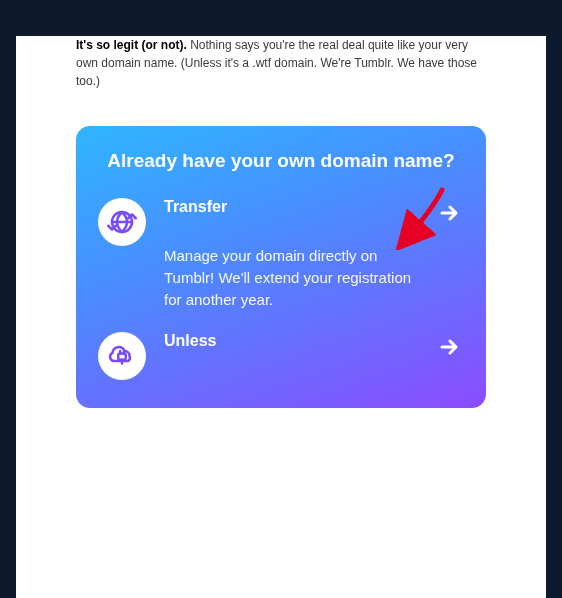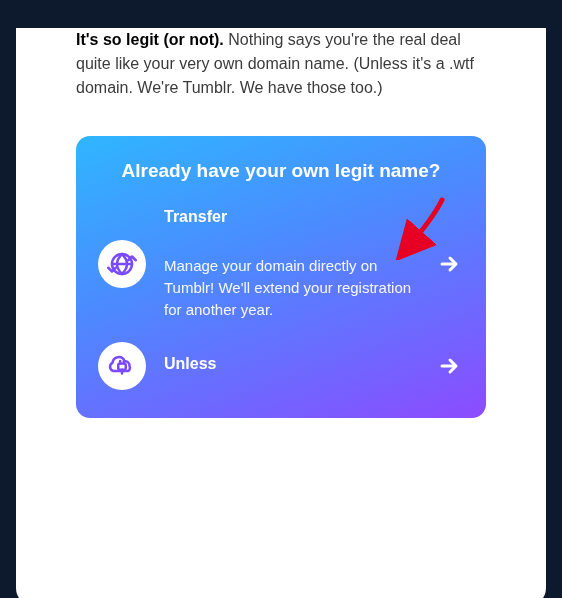--- a/index.html
+++ b/index.html
@@ -12,42 +12,41 @@
   }
   .card {
     background: #ffffff;
     border-radius: 0 0 18px 18px;
     margin: 0 16px 18px 16px;
     padding: 0 60px 30px 60px;
     height: 578px;
   }
   .para {
     color: #3b3b3b;
-    font-size: 16px;
+    font-size: 12px;
     line-height: 1.5;
-    margin-top: 28px;
+    margin-top: 36px;
   }
   .para b { color: #000; font-weight: 700; }
   .promo {
     margin-top: 36px;
     border-radius: 14px;
     background: linear-gradient(160deg, #2fb6ff 0%, #4a8cff 40%, #7a5cff 85%, #8d4bff 100%);
     padding: 24px 22px 28px 22px;
     position: relative;
   }
   .promo-title {
     text-align: center;
     color: #fff;
     font-weight: 700;
     font-size: 19px;
     margin-bottom: 26px;
   }
   .action-row {
     display: flex;
-    align-items: center;
     gap: 18px;
     margin-top: 22px;
   }
   .action-row:first-of-type { margin-top: 0; }
   .circle {
     width: 48px;
     height: 48px;
     border-radius: 50%;
     background: #fff;
     flex: 0 0 48px;
@@ -79,21 +78,21 @@
 <body>
 
 <div class="card">
 
   <p class="para">
     <b>It's so legit (or not).</b><span> Nothing says you're the real deal quite like your very own domain name. (Unless it's a .wtf domain. We're Tumblr. We have those too.)</span>
   </p>
 
 
   <div class="promo">
-    <div class="promo-title">Already have your own legit name?</div>
+    <div class="promo-title">Already have your own domain name?</div>
 
     <div class="action-row">
       <div class="circle">
         <svg width="30" height="30" viewBox="0 0 24 24" fill="none" stroke="#7a4aff" stroke-width="2" stroke-linecap="round" stroke-linejoin="round">
           <circle cx="12" cy="12" r="8"></circle>
           <path d="M4 12h16"></path>
           <path d="M12 4c2.5 2.5 4 5 4 8s-1.5 5.5-4 8c-2.5-2.5-4-5-4-8s1.5-5.5 4-8z"></path>
           <path d="M1 15l3 3 3-3" stroke="#7a4aff"></path>
           <path d="M23 9l-3-3-3 3" stroke="#7a4aff"></path>
         </svg>

